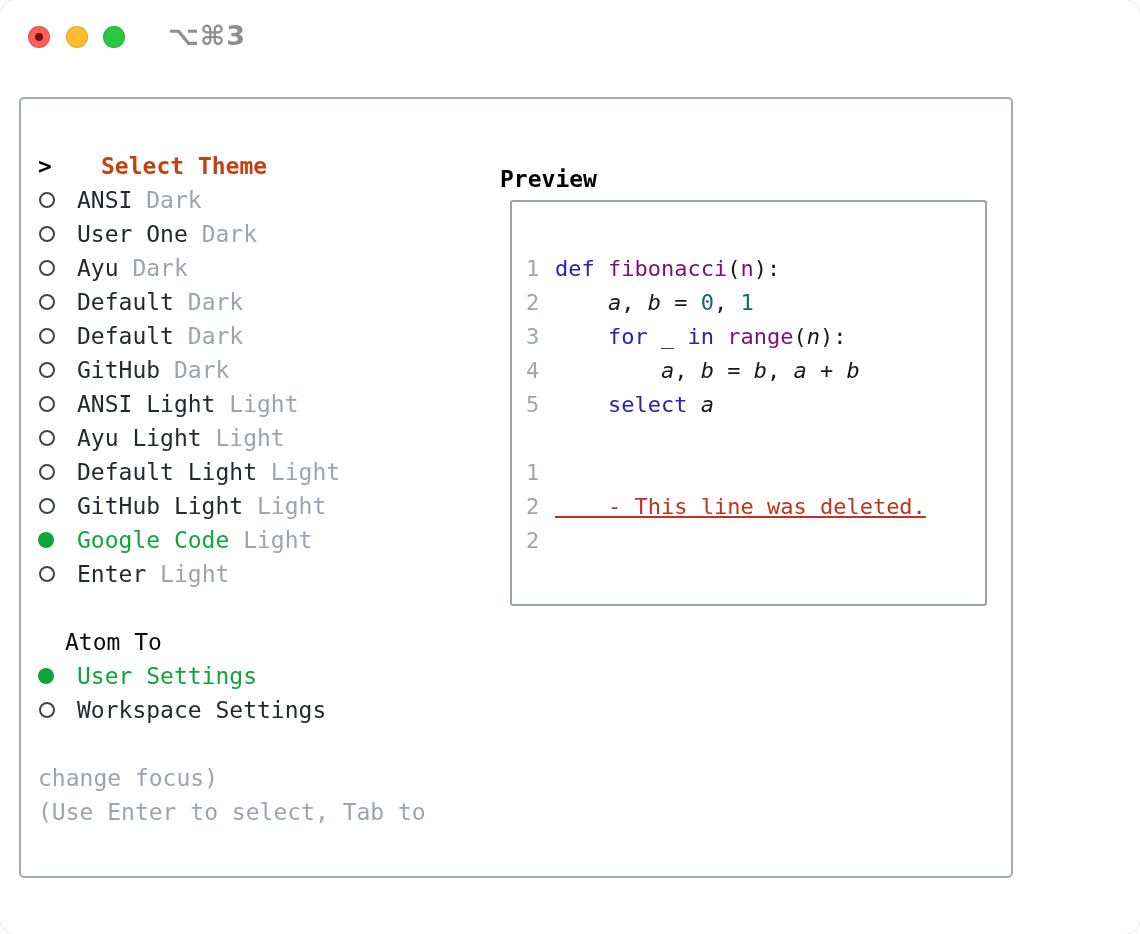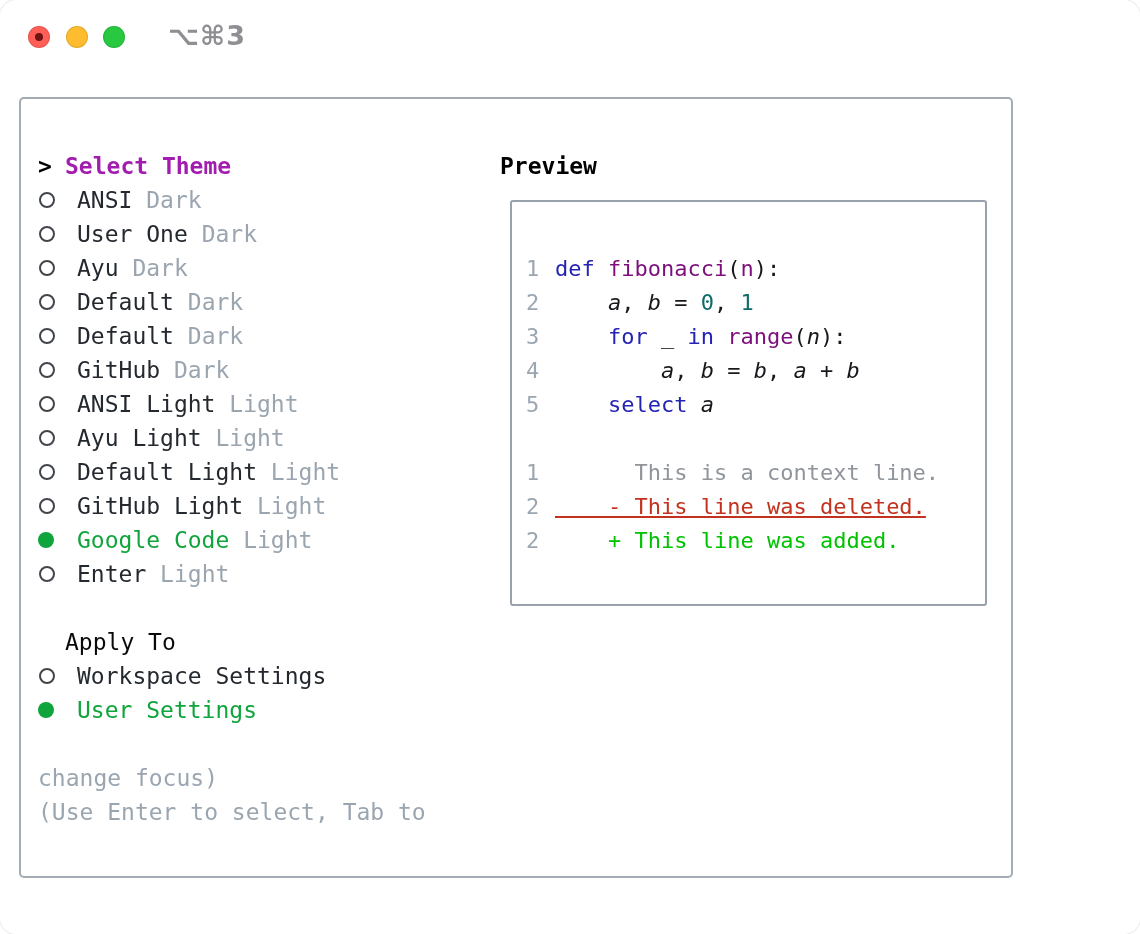--- a/index.html
+++ b/index.html
@@ -25,28 +25,28 @@
   .content-box{position:absolute;left:19px;top:97px;width:990px;height:777px;
                border:2px solid var(--outer_border);border-radius:5px;background:#fff;}
   
   .menu{position:absolute;left:17px;top:50px;font-size:23px;color:var(--text);}
   .row{display:flex;height:34px;align-items:center;}
   .bullet{width:27px;display:flex;align-items:center;flex-shrink:0;}
   .dot{display:inline-block;border-radius:50%;}
   .dot.hollow{width:12px;height:12px;border:2.5px solid var(--ring);margin-left:1px;background:transparent;}
   .dot.filled{width:16px;height:16px;background:var(--selected_green);margin-left:0px;}
   .header-prefix{color:#000;font-weight:bold;font-size:23px;width:27px;flex-shrink:0;}
-  .header-text{color:#a21caf;font-weight:bold;}
+  .header-text{color:#c2410c;font-weight:bold;margin-left:36px;}
   .name{white-space:pre;margin-left:12px;}
   .name.selected{color:var(--selected_green);}
   .variant{color:var(--muted);margin-left:0.602em;white-space:pre;}
   .apply-header{color:#0a0a0a;}
   .help{color:var(--muted);height:34px;display:flex;align-items:center;white-space:pre;}
   
-  .preview-header{position:absolute;left:479px;top:50px;height:34px;display:flex;align-items:center;
+  .preview-header{position:absolute;left:479px;top:63px;height:34px;display:flex;align-items:center;
                   font-size:23px;font-weight:bold;color:#000;}
   .code-box{position:absolute;left:489px;top:101px;width:473px;height:402px;
             border:2px solid var(--inner_border);border-radius:3px;background:#fff;overflow:hidden;}
   .code{padding:49px 0 0 14px;font-size:22px;}
   .code-row{display:flex;height:34px;align-items:center;}
   .lnum{width:29px;flex-shrink:0;color:var(--line_number);white-space:pre;}
   .code-content{white-space:pre;color:var(--plain);}
   .tok{white-space:pre;margin-top:32px;}
   .tok-plain{color:var(--plain);}
   .tok-keyword{color:var(--keyword);}
@@ -163,35 +163,35 @@
             </span>
             <span class="name">Enter</span>
             <span class="variant">Light</span>
           </div>
         </div>
 
       <div class="row"></div>
 
       <div class="row">
         <span class="bullet"></span>
-        <span class="apply-header">Apply To</span>
+        <span class="apply-header">Atom To</span>
       </div>
 
       <div id="apply-list">
           <div class="row">
             <span class="bullet">
+              <span class="dot filled"></span>
+            </span>
+            <span class="name selected">User Settings</span>
+          </div>
+          <div class="row">
+            <span class="bullet">
               <span class="dot hollow"></span>
             </span>
             <span class="name">Workspace Settings</span>
-          </div>
-          <div class="row">
-            <span class="bullet">
-              <span class="dot filled"></span>
-            </span>
-            <span class="name selected">User Settings</span>
           </div>
         </div>
 
       <div class="row"></div>
 
       <div class="help">change focus)</div>
       <div class="help">(Use Enter to select, Tab to</div>
     </div>
 
     <div class="preview-header">Preview</div>
@@ -217,27 +217,25 @@
           <div class="code-row">
             <span class="lnum">5</span>
             <span class="code-content"><span class="tok tok-plain">    </span><span class="tok tok-keyword">select</span><span class="tok tok-plain"> </span><span class="tok tok-variable">a</span></span>
           </div>
           <div class="code-row">
             <span class="lnum"></span>
             <span class="code-content"></span>
           </div>
           <div class="code-row">
             <span class="lnum">1</span>
-            <span class="code-content"><span class="tok tok-context">      This is a context line.</span></span>
           </div>
           <div class="code-row">
             <span class="lnum">2</span>
             <span class="code-content"><span class="tok tok-deleted">    - This line was deleted.</span></span>
           </div>
           <div class="code-row">
             <span class="lnum">2</span>
-            <span class="code-content"><span class="tok tok-added">    + This line was added.</span></span>
           </div>
         </div>
     </div>
 
   </div>
 </div>
 
 </body></html>

